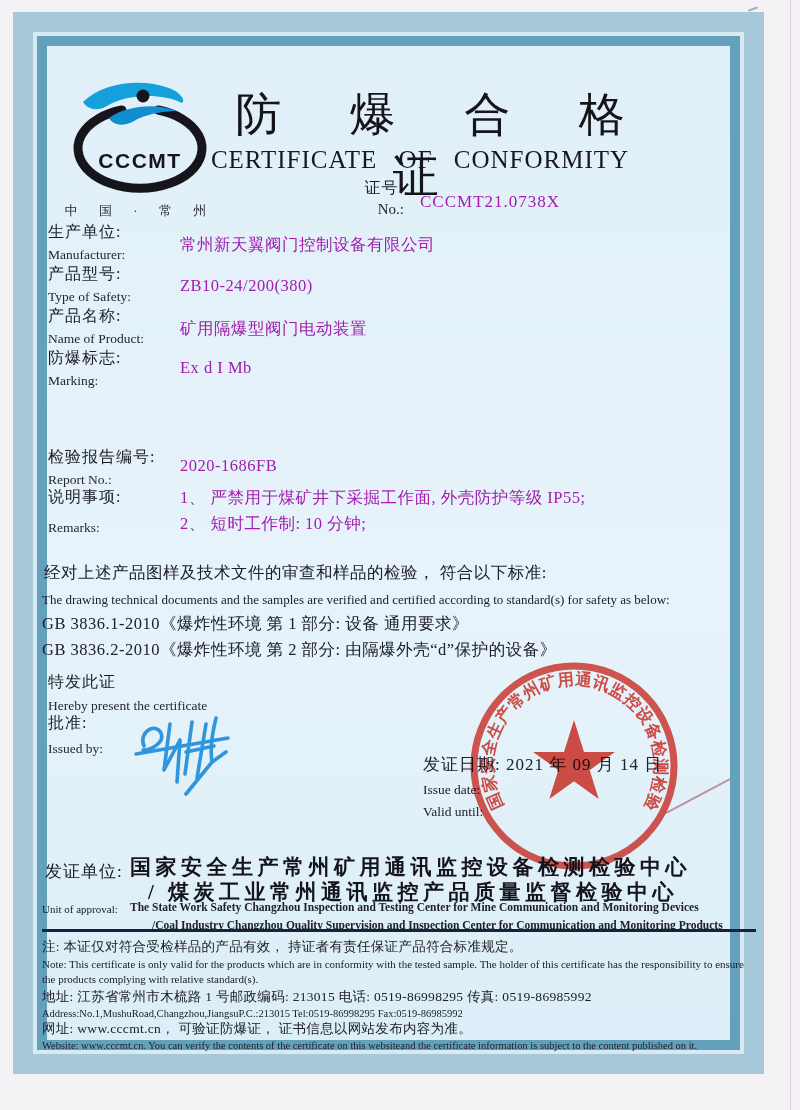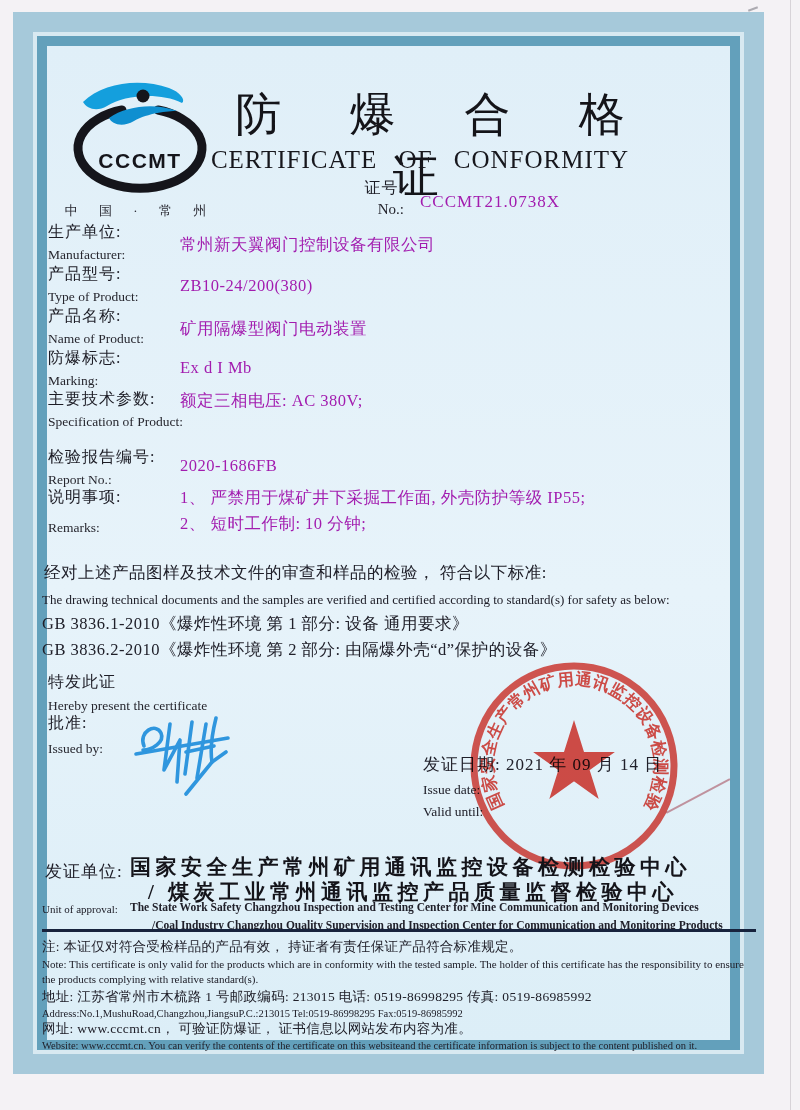--- a/index.html
+++ b/index.html
@@ -73,41 +73,36 @@
   <div class="abs val" style="left:420px;top:192px;font-size:17px;letter-spacing:1px;">CCCMT21.0738X</div>
 
   <div class="row" style="top:222px;">
     <span class="zh-label">生产单位:</span>
     <span class="en-label">Manufacturer:</span>
     <span class="val">常州新天翼阀门控制设备有限公司</span>
   </div>
 
   <div class="row" style="top:264px;">
     <span class="zh-label">产品型号:</span>
-    <span class="en-label">Type of Product:</span>
+    <span class="en-label">Type of Safety:</span>
     <span class="val">ZB10-24/200(380)</span>
   </div>
 
   <div class="row" style="top:306px;">
     <span class="zh-label">产品名称:</span>
     <span class="en-label">Name of Product:</span>
     <span class="val">矿用隔爆型阀门电动装置</span>
   </div>
 
   <div class="row" style="top:348px;">
     <span class="zh-label">防爆标志:</span>
     <span class="en-label">Marking:</span>
     <span class="val" style="top:10px;">Ex d I Mb</span>
   </div>
 
-  <div class="row" style="top:389px;">
-    <span class="zh-label">主要技术参数:</span>
-    <span class="en-label">Specification of Product:</span>
-    <span class="val" style="top:1px;">额定三相电压: AC 380V;</span>
-  </div>
 
   <div class="row" style="top:447px;">
     <span class="zh-label">检验报告编号:</span>
     <span class="en-label">Report No.:</span>
     <span class="val" style="top:9px;">2020-1686FB</span>
   </div>
 
   <div class="row" style="top:487px;">
     <span class="zh-label">说明事项:</span>
     <span class="en-label" style="margin-top:12px;">Remarks:</span>

